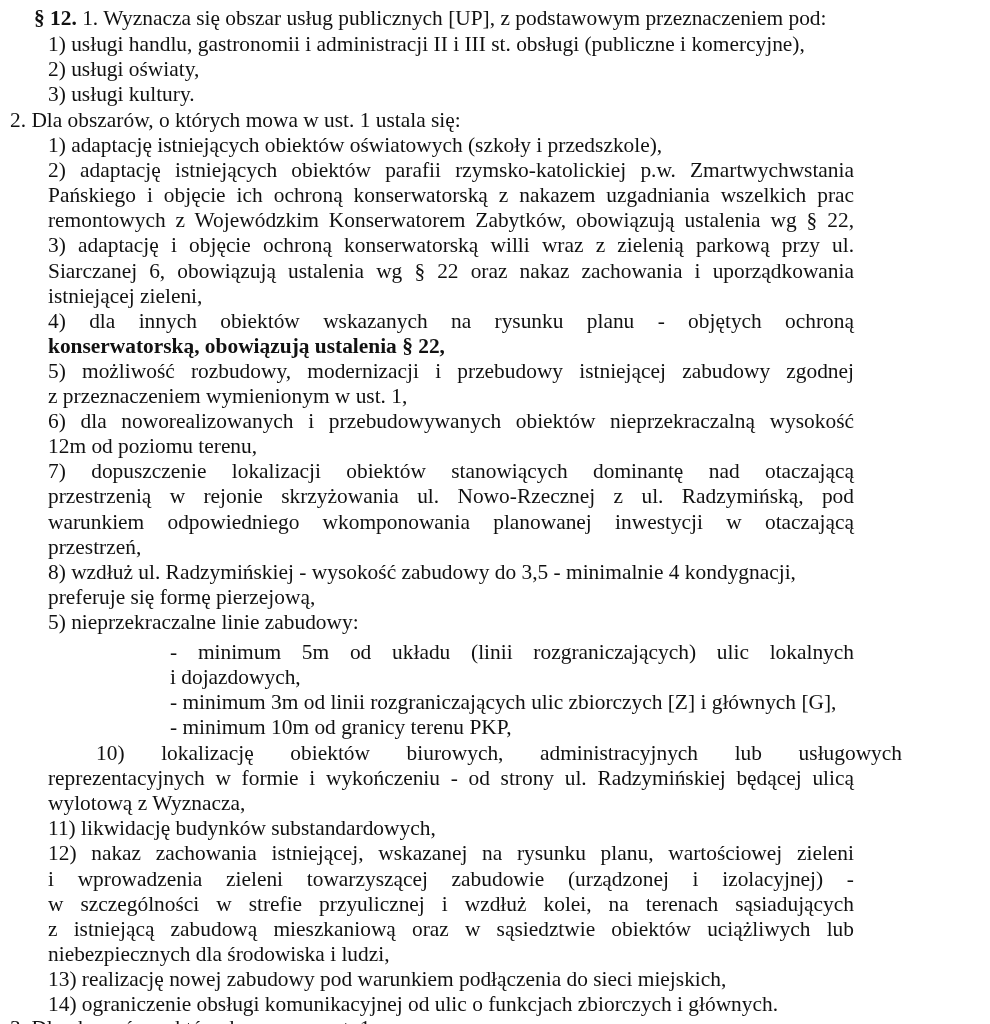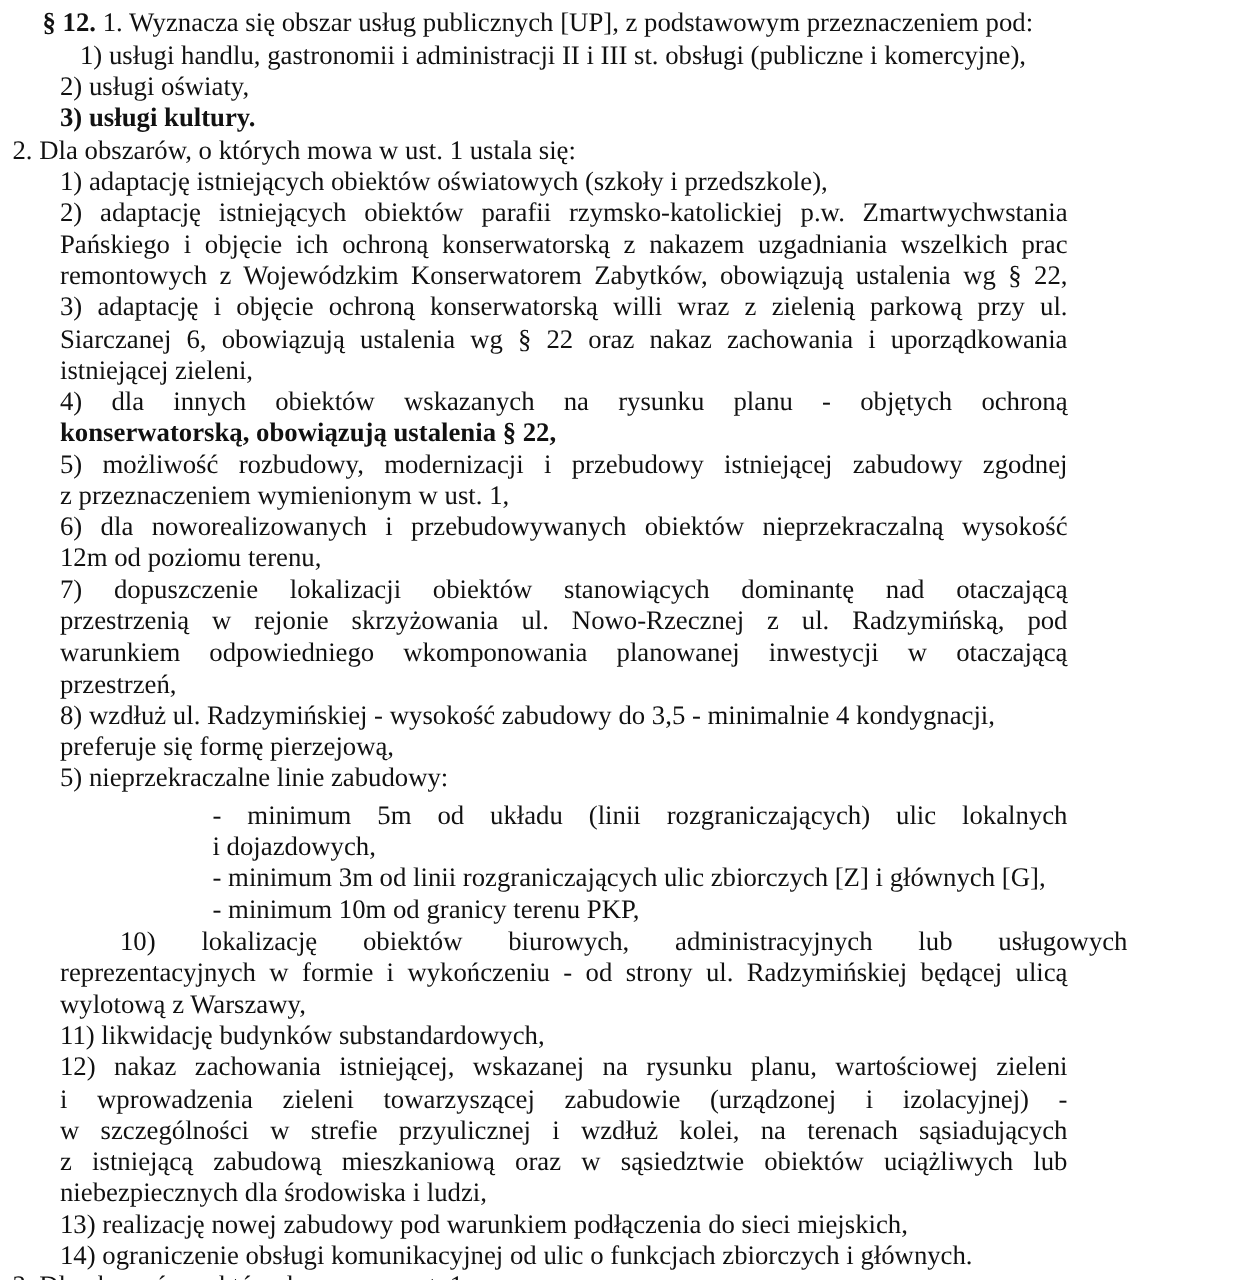--- a/index.html
+++ b/index.html
@@ -18,23 +18,23 @@
 <body>
 
 <div class="page">
 
   <div class="line" style="left:34px; top:6px;">
     <span class="bold">§ 12.</span>
     <span>1. Wyznacza się obszar usług publicznych [UP], z podstawowym przeznaczeniem pod:</span>
   </div>
 
   <div id="ust1-list">
-      <div class="line" style="left: 64px; top: 32px;">1) usługi handlu, gastronomii i administracji II i III st. obsługi (publiczne i komercyjne),</div>
+      <div class="line" style="left: 48px; top: 32px;">1) usługi handlu, gastronomii i administracji II i III st. obsługi (publiczne i komercyjne),</div>
       <div class="line" style="left: 48px; top: 57.1px;">2) usługi oświaty,</div>
-      <div class="line" style="left: 48px; top: 82.2px; font-weight: bold;">3) usługi kultury.</div>
+      <div class="line" style="left: 48px; top: 82.2px;">3) usługi kultury.</div>
     </div>
 
   <div class="line" style="left:10px; top:108px;">2. Dla obszarów, o których mowa w ust. 1 ustala się:</div>
 
   <div id="ust2-list">
       <div class="line" style="left: 48px; top: 133px;">1) adaptację istniejących obiektów oświatowych (szkoły i przedszkole),</div>
       <div class="line just" style="left: 48px; top: 158.1px; width: 806px;">2) adaptację istniejących obiektów parafii rzymsko-katolickiej p.w. Zmartwychwstania</div>
       <div class="line just" style="left: 48px; top: 183.2px; width: 806px;">Pańskiego i objęcie ich ochroną konserwatorską z nakazem uzgadniania wszelkich prac</div>
       <div class="line just" style="left: 48px; top: 208.3px; width: 806px;">remontowych z Wojewódzkim Konserwatorem Zabytków, obowiązują ustalenia wg § 22,</div>
       <div class="line just" style="left: 48px; top: 233.4px; width: 806px;">3) adaptację i objęcie ochroną konserwatorską willi wraz z zielenią parkową przy ul.</div>
@@ -56,21 +56,21 @@
     </div>
   <div id="item9-list">
       <div class="line just" style="left: 170px; top: 640px; width: 684px;">- minimum 5m od układu (linii rozgraniczających) ulic lokalnych</div>
       <div class="line" style="left: 170px; top: 665.1px;">i dojazdowych,</div>
       <div class="line" style="left: 170px; top: 690.2px;">- minimum 3m od linii rozgraniczających ulic zbiorczych [Z] i głównych [G],</div>
       <div class="line" style="left: 170px; top: 715.3px;">- minimum 10m od granicy terenu PKP,</div>
     </div>
   <div id="ust2-list-cont">
       <div class="line just" style="left: 48px; top: 741px; width: 806px; margin-left: 48px;">10) lokalizację obiektów biurowych, administracyjnych lub usługowych</div>
       <div class="line just" style="left: 48px; top: 766.1px; width: 806px;">reprezentacyjnych w formie i wykończeniu - od strony ul. Radzymińskiej będącej ulicą</div>
-      <div class="line" style="left: 48px; top: 791.2px;">wylotową z Warszawy,</div>
+      <div class="line" style="left: 48px; top: 791.2px;">wylotową z Wyznacza,</div>
       <div class="line" style="left: 48px; top: 816.3px;">11) likwidację budynków substandardowych,</div>
       <div class="line just" style="left: 48px; top: 841.4px; width: 806px;">12) nakaz zachowania istniejącej, wskazanej na rysunku planu, wartościowej zieleni</div>
       <div class="line just" style="left: 48px; top: 866.5px; width: 806px;">i wprowadzenia zieleni towarzyszącej zabudowie (urządzonej i izolacyjnej) -</div>
       <div class="line just" style="left: 48px; top: 891.6px; width: 806px;">w szczególności w strefie przyulicznej i wzdłuż kolei, na terenach sąsiadujących</div>
       <div class="line just" style="left: 48px; top: 916.7px; width: 806px;">z istniejącą zabudową mieszkaniową oraz w sąsiedztwie obiektów uciążliwych lub</div>
       <div class="line" style="left: 48px; top: 941.8px;">niebezpiecznych dla środowiska i ludzi,</div>
       <div class="line" style="left: 48px; top: 966.9px;">13) realizację nowej zabudowy pod warunkiem podłączenia do sieci miejskich,</div>
       <div class="line" style="left: 48px; top: 992px;">14) ograniczenie obsługi komunikacyjnej od ulic o funkcjach zbiorczych i głównych.</div>
     </div>
 

